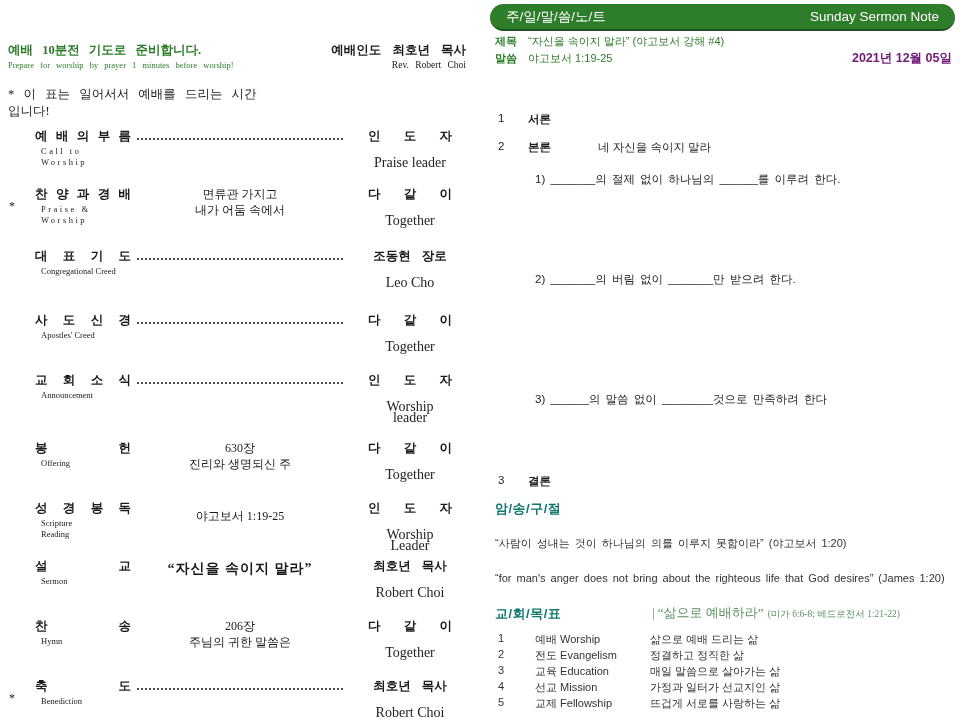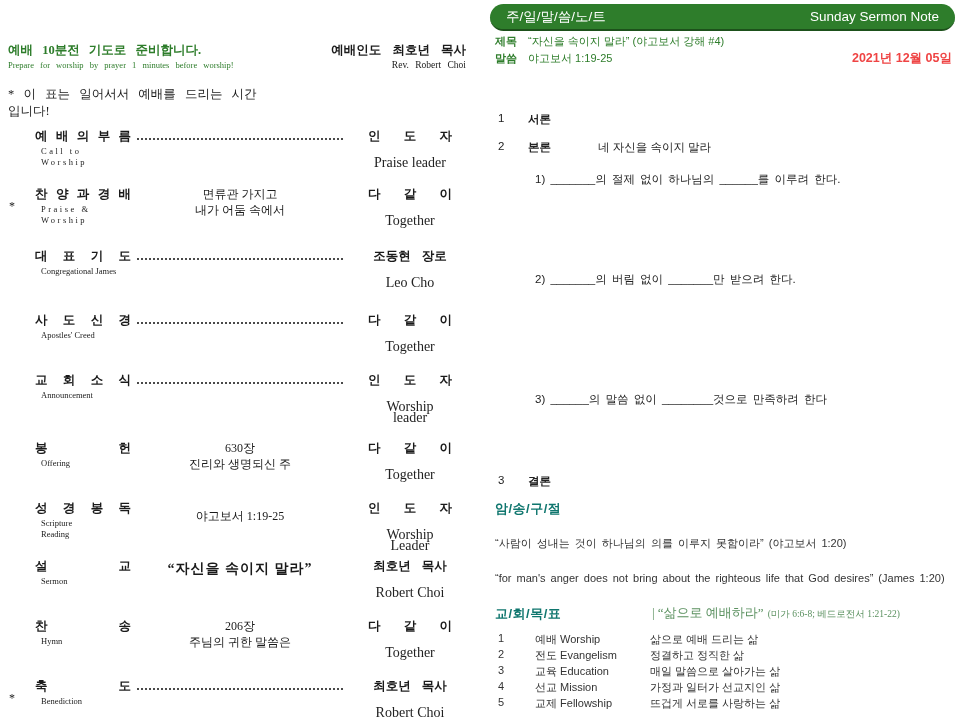--- a/index.html
+++ b/index.html
@@ -43,21 +43,21 @@
   .lko.spread { width:84px; margin:0 auto; }
   .lko.name { word-spacing:8px;text-align:center; }
   .len { font-size:14px; line-height:10.5px; white-space:pre-line; margin-top:13px; color:#222; }
 
   .char-justify { display:flex; justify-content:space-between; }
 
   
   .sans { font-family:"Liberation Sans","DejaVu Sans",sans-serif; }
   .titleblock { position:absolute; left:15px; top:33px; color:#2e7d2b; font-size:11px; line-height:17px; }
   .titleblock .lbl { font-weight:bold; margin-right:8px; }
-  .date { position:absolute; right:8px; top:50px; color:#ef4444; font-size:12.5px; font-weight:bold; }
+  .date { position:absolute; right:8px; top:50px; color:#701a75; font-size:12.5px; font-weight:bold; }
   .onum { position:absolute; left:18px; font-size:11.5px; color:#222; }
   .olbl { position:absolute; left:48px; font-size:11.5px; font-weight:bold; color:#222; }
   .otitle { position:absolute; left:118px; font-size:11.5px; color:#222; }
   .opoint { position:absolute; left:55px; font-size:11.5px; color:#222; word-spacing:2px; }
   .sec-head { position:absolute; left:15px; color:#0f766e; font-size:13px; font-weight:bold;
               font-family:"Liberation Sans","DejaVu Sans",sans-serif; letter-spacing:0.5px; }
   .verse { position:absolute; left:15px; font-size:11px; color:#333; word-spacing:2px;
            font-family:"Liberation Sans","DejaVu Sans",sans-serif; }
   .motto { position:absolute; left:172px; top:604px; color:#5b9160; font-size:13px; }
   .motto .ref { font-size:9.5px; margin-left:4px; }
@@ -134,21 +134,21 @@
 
   <div class="worow" style="top:248px">
     <span class="star"></span>
     <div class="tblock">
       <div class="tko char-justify">
           <span>대</span>
           <span>표</span>
           <span>기</span>
           <span>도</span>
         </div>
-      <div class="ten">Congregational James</div>
+      <div class="ten">Congregational Creed</div>
     </div>
     <div class="center"><div class="dotline"></div></div>
     <div class="leader">
       <div class="lko name">조동현 장로</div>
       <div class="len">Leo Cho</div>
     </div>
   </div>
 
   <div class="worow" style="top:312px">
     <span class="star"></span>

